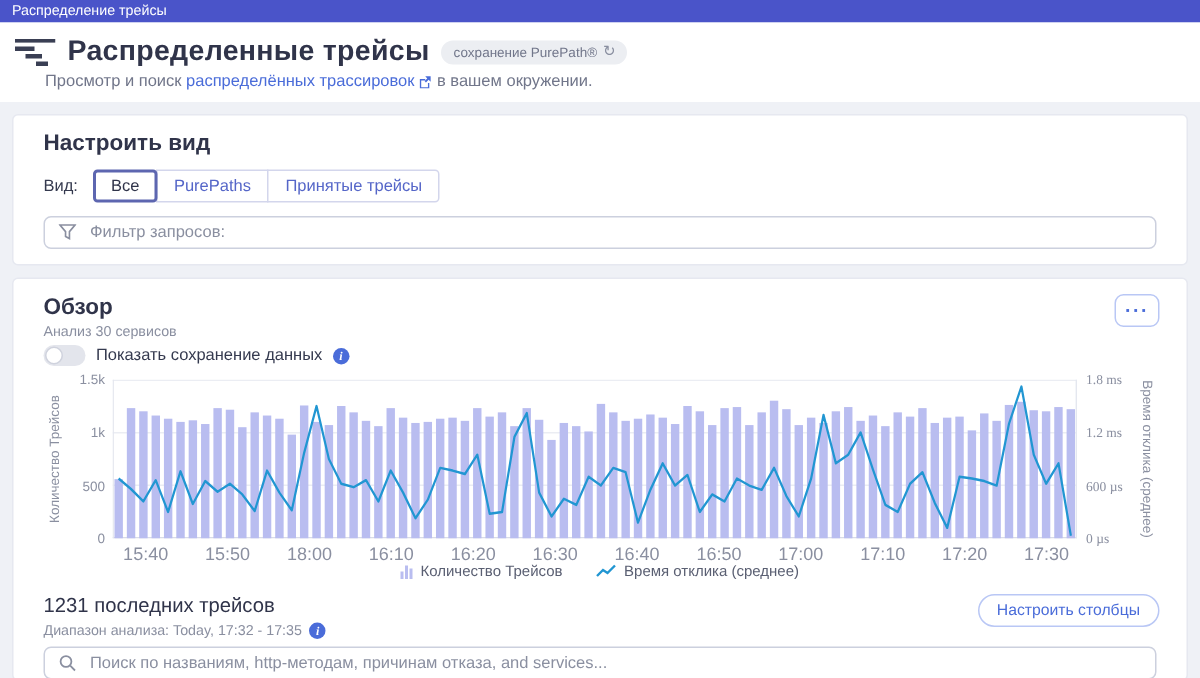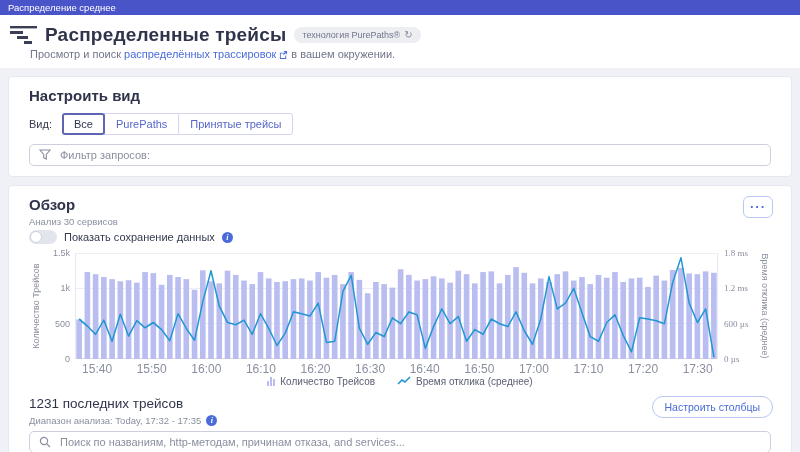--- a/index.html
+++ b/index.html
@@ -74,34 +74,34 @@
   .traces-head { margin-top:8px; position:relative; }
   .traces-title { font-size:13.5px; font-weight:500; color:#30344a; }
   .traces-range { font-size:9.5px; color:#8a8fa0; margin-top:4px; display:flex; align-items:center; gap:5px; }
   .columns-btn { position:absolute; right:-2px; top:0; border:1px solid #b9c7f5; color:var(--accent,#4a6cd9); background:#fff; font-size:10.5px; border-radius:11px; padding:4px 12px; cursor:pointer; font-family:inherit; }
   .search-box { position:relative; margin-top:5px; }
 </style>
 </head>
 <body>
 
 <div class="topbar">
-  <span>Распределение среднее</span>
+  <span>Распределение трейсы</span>
 </div>
 
 <div class="pagehead">
   <div class="pagehead-row">
     <svg class="trace-icon" viewBox="0 0 27 21">
       <rect x="0" y="1" width="27" height="2.4" fill="#3a3f54"></rect>
       <rect x="0" y="6" width="13" height="3" fill="#3a3f54"></rect>
       <rect x="7" y="11" width="11" height="3" fill="#3a3f54"></rect>
       <rect x="14" y="16" width="8" height="3" fill="#3a3f54"></rect>
     </svg>
     <span class="pagehead-title">Распределенные трейсы</span>
     <span class="badge">
-      <span>технология PurePaths®</span>
+      <span>сохранение PurePath®</span>
       <span class="refresh-glyph">↻</span>
     </span>
   </div>
   <div class="pagehead-sub">
     <span>Просмотр и поиск</span>
     <span class="link">распределённых трассировок</span>
     <svg width="9" height="9" viewBox="0 0 10 10">
       <path d="M1 3 h4 v1 H2 v5 h5 V6 h1 v4 H1 z" fill="#4a6cd9"></path>
       <path d="M5 1 h4 v4 L7.5 3.5 5.5 5.5 4.5 4.5 6.5 2.5 z" fill="#4a6cd9"></path>
     </svg>
@@ -245,21 +245,21 @@
         <span class="tk" style="top: 33.3333%;">1.2 ms</span>
         <span class="tk" style="top: 0%;">1.8 ms</span>
       </div>
     <div class="y-title right">
         <span>Время отклика (среднее)</span>
       </div>
   </div>
   <div class="x-labels" id="x-labels">
       <span style="left: 3.4%;">15:40</span>
       <span style="left: 11.8%;">15:50</span>
-      <span style="left: 20.2%;">16:00</span>
+      <span style="left: 20.2%;">18:00</span>
       <span style="left: 28.6%;">16:10</span>
       <span style="left: 37%;">16:20</span>
       <span style="left: 45.4%;">16:30</span>
       <span style="left: 53.8%;">16:40</span>
       <span style="left: 62.2%;">16:50</span>
       <span style="left: 70.6%;">17:00</span>
       <span style="left: 79%;">17:10</span>
       <span style="left: 87.4%;">17:20</span>
       <span style="left: 95.8%;">17:30</span>
     </div>

